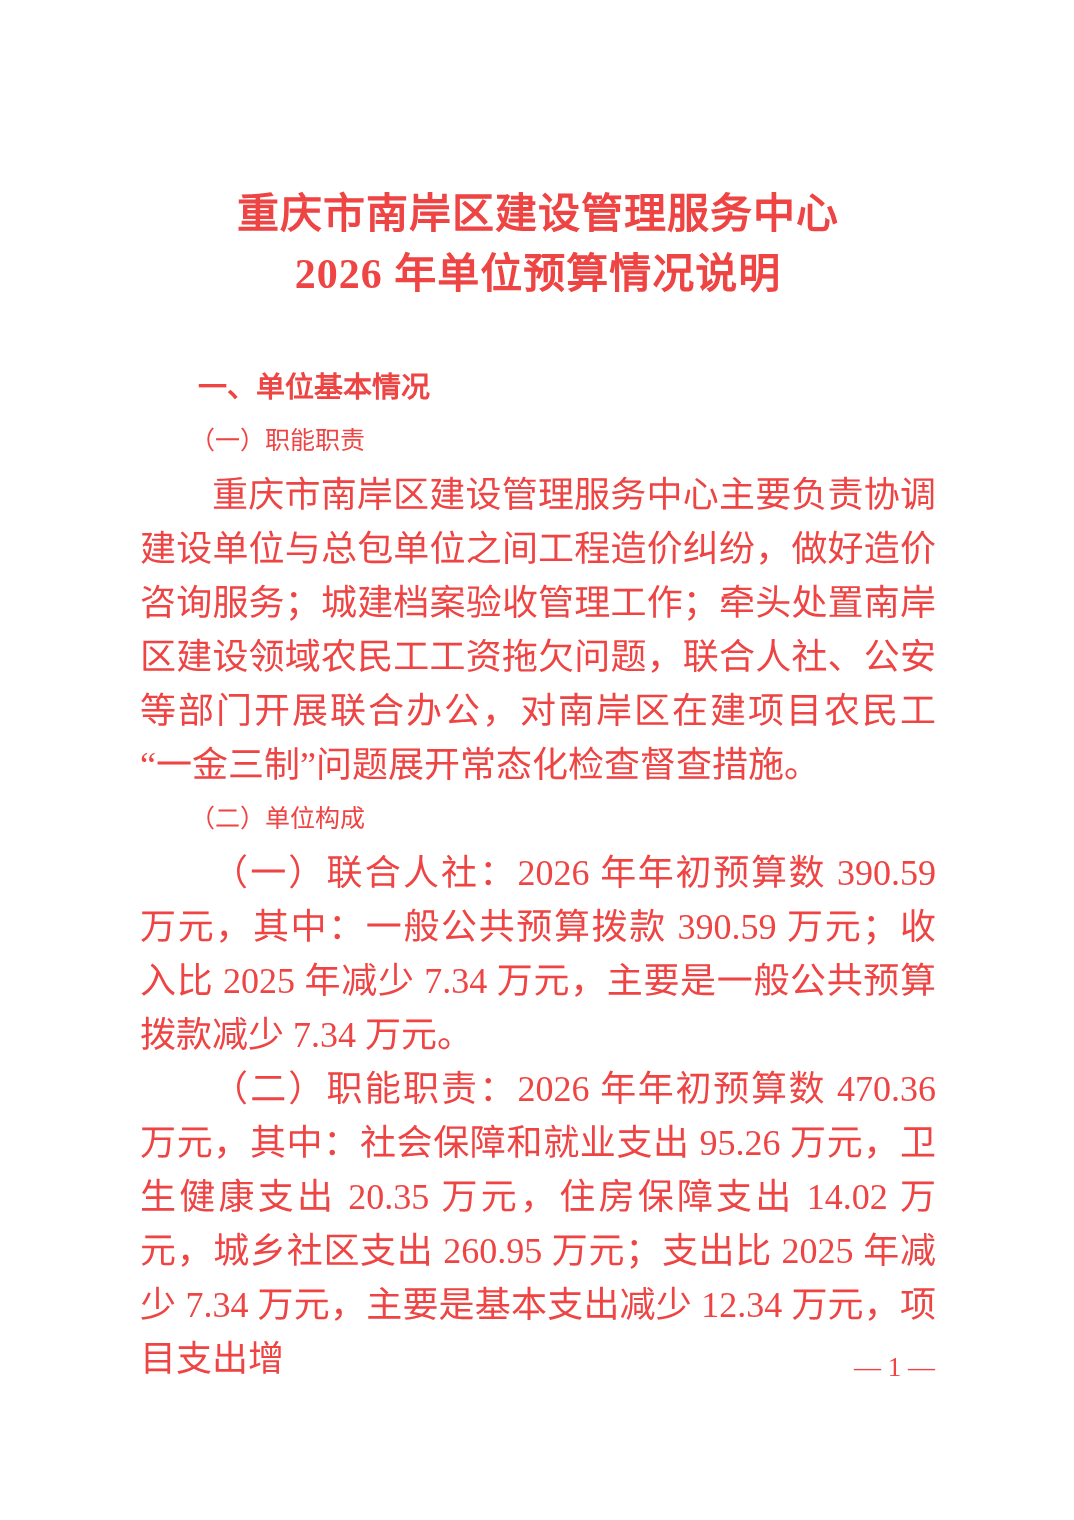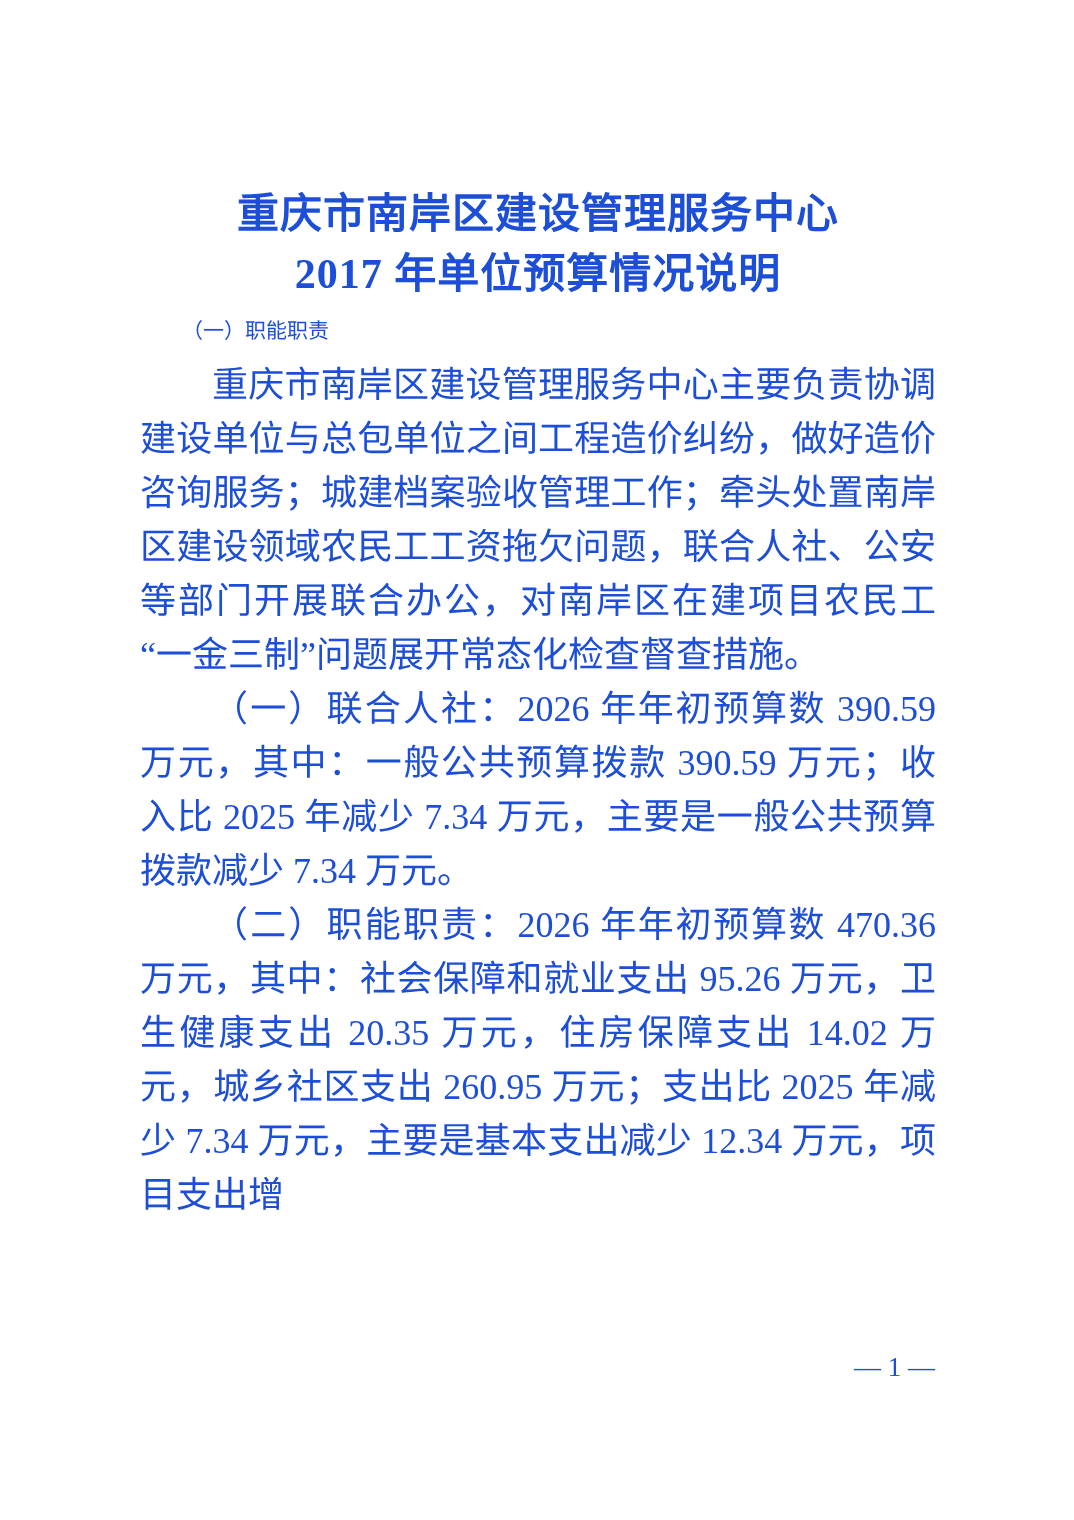--- a/index.html
+++ b/index.html
@@ -6,21 +6,21 @@
 
   html, body {
     background: #ffffff;
   }
 
   .page {
     position: relative;
     width: 1074px;
     height: 1520px;
     background: #ffffff;
-    color: #1d4ed8;
+    color: #ef4444;
     overflow: hidden;
     font-family: "Liberation Serif", "DejaVu Serif", serif;
   }
 
   .content {
     position: absolute;
     left: 140px;
     top: 0;
     width: 796px;
   }
@@ -43,21 +43,21 @@
     font-size: 29px;
     line-height: 54px;
     text-indent: 2em;
   }
   .sec-heading.first {
     margin-top: 56px;
   }
 
   
   .sub-heading {
-    font-size: 21px;
+    font-size: 25px;
     line-height: 54px;
     text-indent: 2em;
   }
 
   
   .para {
     font-size: 36px;
     line-height: 54px;
     text-align: justify;
     text-justify: inter-ideograph;
@@ -81,28 +81,30 @@
 </style>
 </head>
 <body>
 
 <div class="page">
 
   <div class="content">
 
     <div class="doc-title">
       <div>重庆市南岸区建设管理服务中心</div>
-      <div>2017 年单位预算情况说明</div>
+      <div>2026 年单位预算情况说明</div>
     </div>
 
+    <div class="sec-heading first">一、单位基本情况</div>
 
     <div class="sub-heading">（一）职能职责</div>
 
     <div class="para">重庆市南岸区建设管理服务中心主要负责协调建设单位与总包单位之间工程造价纠纷，做好造价咨询服务；城建档案验收管理工作；牵头处置南岸区建设领域农民工工资拖欠问题，联合人社、公安等部门开展联合办公，对南岸区在建项目农民工“一金三制”问题展开常态化检查督查措施。</div>
 
+    <div class="sub-heading">（二）单位构成</div>
 
 
 
     <div class="para">
       <span class="lead">（一）联合人社：</span><span>2026 年年初预算数 390.59 万元，其中：一般公共预算拨款 390.59 万元；收入比 2025 年减少 7.34 万元，主要是一般公共预算拨款减少 7.34 万元。</span>
     </div>
 
     <div class="para">
       <span class="lead">（二）职能职责：</span><span>2026 年年初预算数 470.36 万元，其中：社会保障和就业支出 95.26 万元，卫生健康支出 20.35 万元，住房保障支出 14.02 万元，城乡社区支出 260.95 万元；支出比 2025 年减少 7.34 万元，主要是基本支出减少 12.34 万元，项目支出增</span>
     </div>

